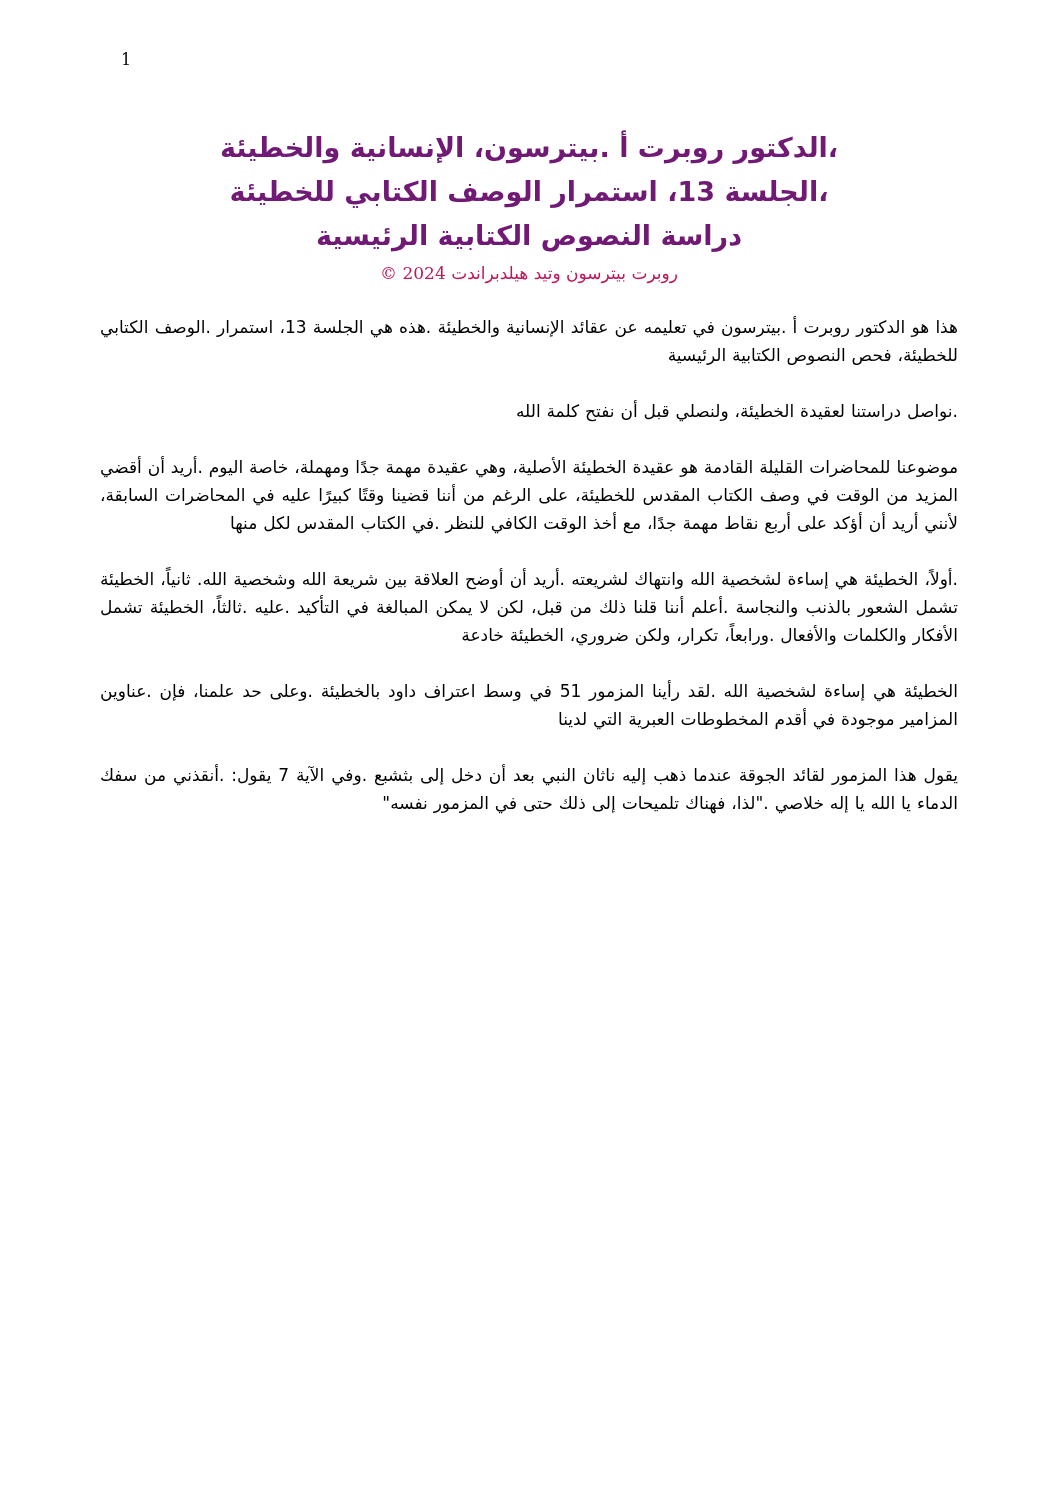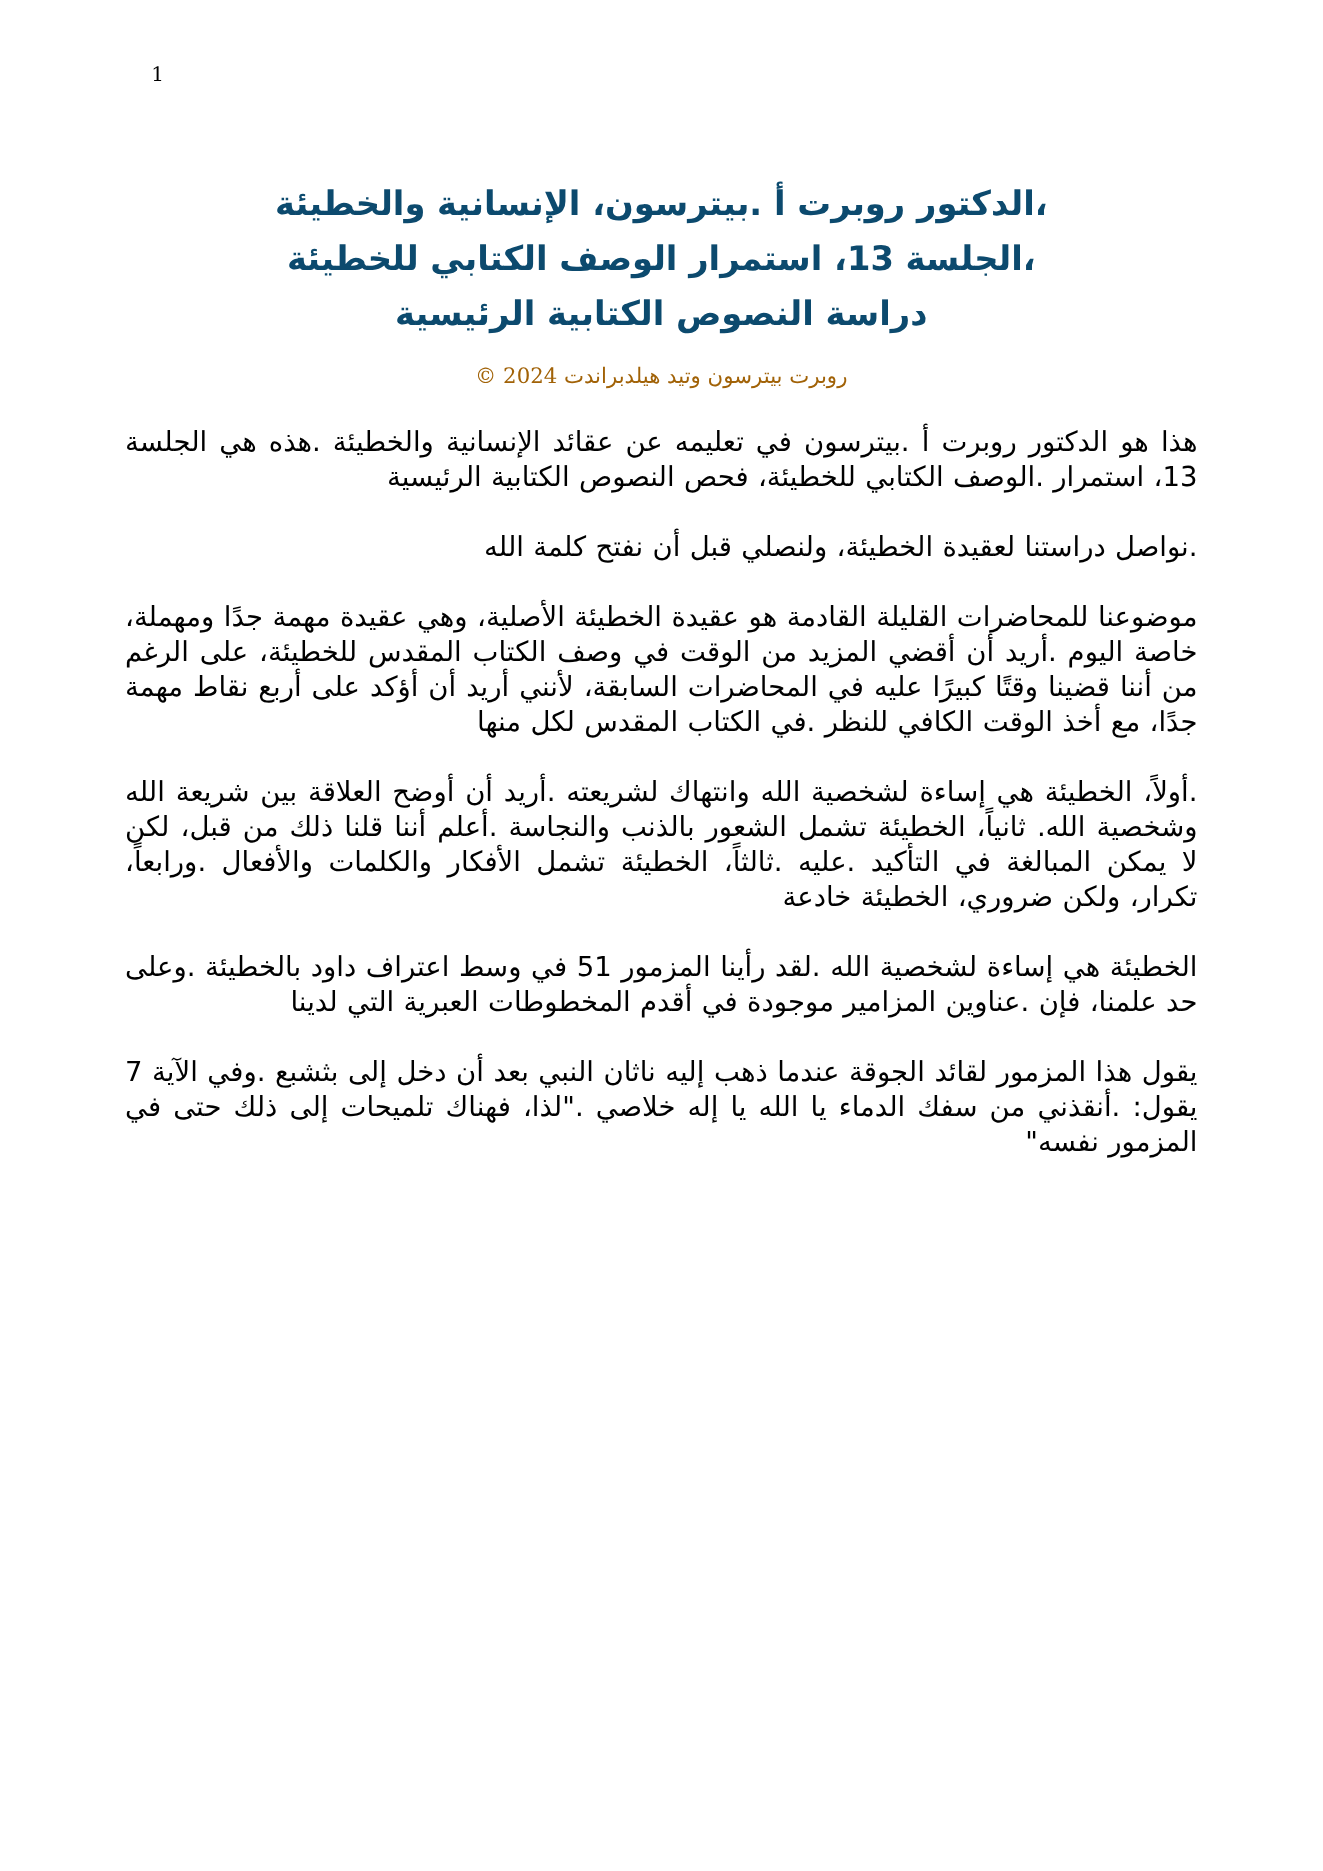--- a/index.html
+++ b/index.html
@@ -23,50 +23,50 @@
     font-size: 16px;
     color: #000000;
   }
   .content {
     position: absolute;
     left: 100px;
     top: 126px;
     width: 858px;
   }
   .doc-title {
-    margin: 16px;
+    margin: 0;
     direction: rtl;
     unicode-bidi: plaintext;
     text-align: center;
     font-size: 27px;
     font-weight: 700;
     line-height: 44px;
-    color: #0c4a6e;
+    color: #701a75;
   }
   .doc-title .title-line {
     display: block;
     direction: rtl;
   }
   .copyright {
     margin-top: 5px;
     direction: rtl;
     text-align: center;
     font-family: "DejaVu Serif", serif;
     font-size: 17px;
     font-weight: 400;
-    color: #a16207;
+    color: #be185d;
   }
   .doc-body {
     margin-top: 30px;
     direction: rtl;
   }
   .body-paragraph {
     margin: 11px 0 28px 0;
     direction: rtl;
-    font-size: 22px;
+    font-size: 17px;
     line-height: 28px;
     text-align: justify;
     text-justify: inter-word;
     word-spacing: 0.5px;
     color: #000000;
   }
 </style>
 </head>
 <body>
 

